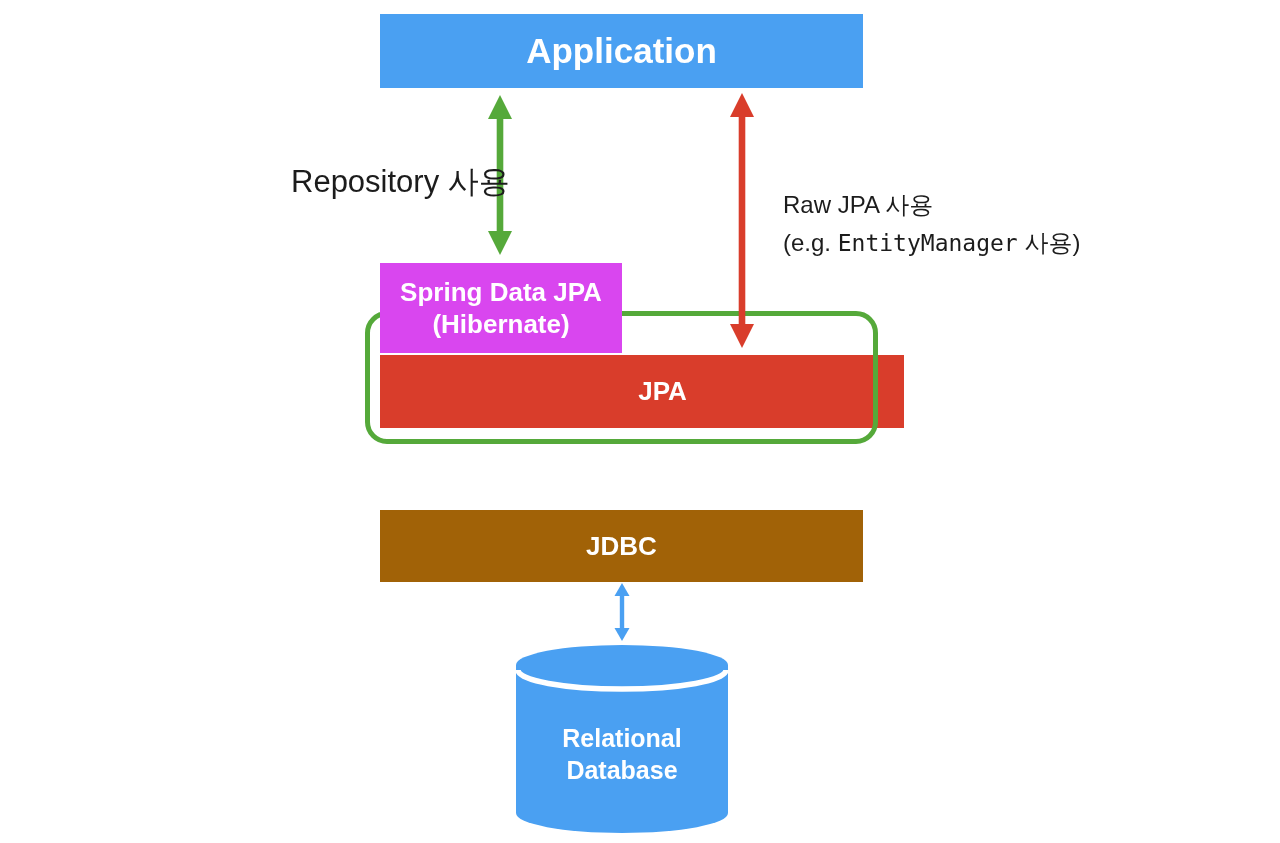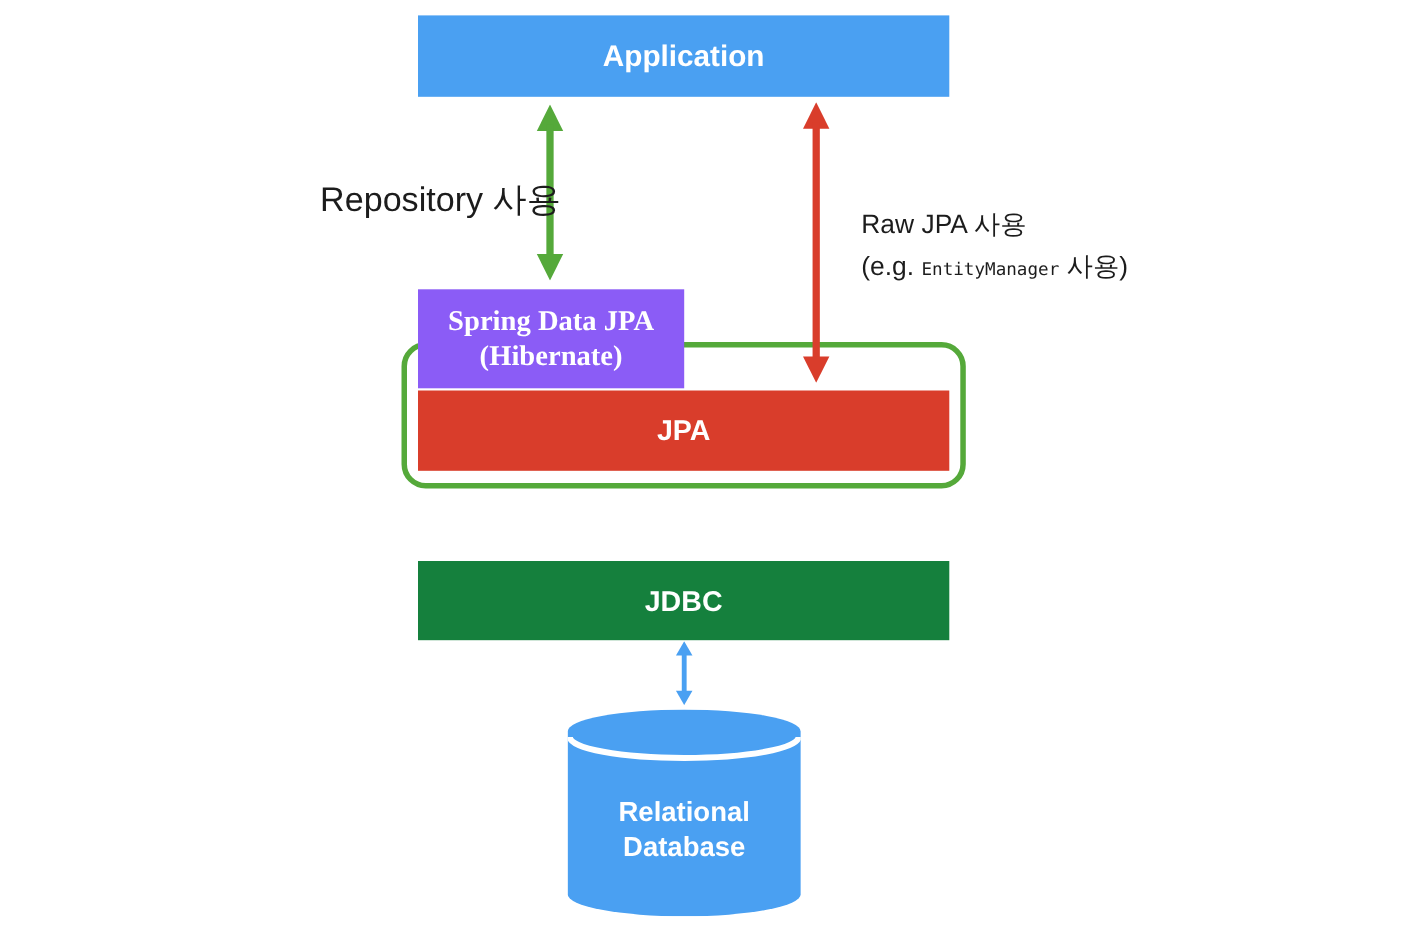--- a/index.html
+++ b/index.html
@@ -16,23 +16,23 @@
     display: flex;
     align-items: center;
     justify-content: center;
     flex-direction: column;
     color: #ffffff;
     font-weight: 700;
     text-align: center;
     z-index: 1;
   }
   .box .line { display: block; }
-  .app-box      { left: 380px; top: 14px;  width: 483px; height: 74px; font-size: 27px; }
+  .app-box      { left: 380px; top: 14px;  width: 483px; height: 74px; font-size: 35px; }
   .sdj-box      { left: 380px; top: 263px; width: 242px; height: 90px; font-size: 26px; line-height: 32px; z-index: 3; }
-  .jpa-box      { left: 380px; top: 355px; width: 483px; height: 73px; font-size: 26px; }
+  .jpa-box      { left: 380px; top: 355px; width: 483px; height: 73px; font-size: 26px; padding-left: 41px; }
   .hib-box      { left: 380px; top: 433px; width: 483px; height: 72px; font-size: 26px; }
   .jdbc-box     { left: 380px; top: 510px; width: 483px; height: 72px; font-size: 26px; }
   .group-outline {
     position: absolute;
     left: 365px; top: 311px;
     width: 513px; height: 133px;
     box-sizing: border-box;
     border: 5px solid #55a93a;
     border-radius: 22px;
     background: transparent;
@@ -46,21 +46,21 @@
     position: absolute;
     color: #1c1c1c;
     font-size: 31px;
     z-index: 4;
     white-space: nowrap;
   }
   .repo-label { left: 291px; top: 161px; }
   .rawjpa-label { left: 783px; top: 186px; line-height: 38px; font-size: 24px; }
   .rawjpa-label .code {
     font-family: "DejaVu Sans Mono", monospace;
-    font-size: 16px;
+    font-size: 23px;
   }
   .cylinder-svg { position: absolute; left: 516px; top: 645px; z-index: 1; }
   .cyl-sep { fill: none; stroke: #ffffff; stroke-width: 5.5; }
   .db-label {
     position: absolute;
     left: 516px; top: 645px;
     width: 212px; height: 188px;
     display: flex;
     flex-direction: column;
     align-items: center;
@@ -78,31 +78,31 @@
 </head>
 <body>
 
 <div class="canvas">
 
   <div class="box app-box" style="background-color: rgb(74, 160, 242);">
     <span class="line">Application</span>
   </div>
 
 
-  <div class="box jdbc-box" style="background-color: #15803d;">
+  <div class="box jdbc-box" style="background-color: #a16207;">
     <span class="line">JDBC</span>
   </div>
 
   <div class="box jpa-box" style="background-color: rgb(217, 61, 43);">
     <span class="line">JPA</span>
   </div>
 
   <div class="group-outline" style="border-color: rgb(85, 169, 58);"></div>
 
-  <div class="box sdj-box" style="background-color: #8b5cf6; font-family: Liberation Serif, serif;">
+  <div class="box sdj-box" style="background-color: #d946ef;">
     <span class="line">Spring Data JPA</span>
     <span class="line">(Hibernate)</span>
   </div>
 
   <svg class="arrow arrow-green" width="26" height="160" viewBox="0 0 26 160" style="fill: rgb(85, 169, 58);">
     <polygon points="13,0 25,24 1,24"></polygon>
     <rect x="9.7" y="18" width="6.6" height="124"></rect>
     <polygon points="13,160 25,136 1,136"></polygon>
   </svg>
 

